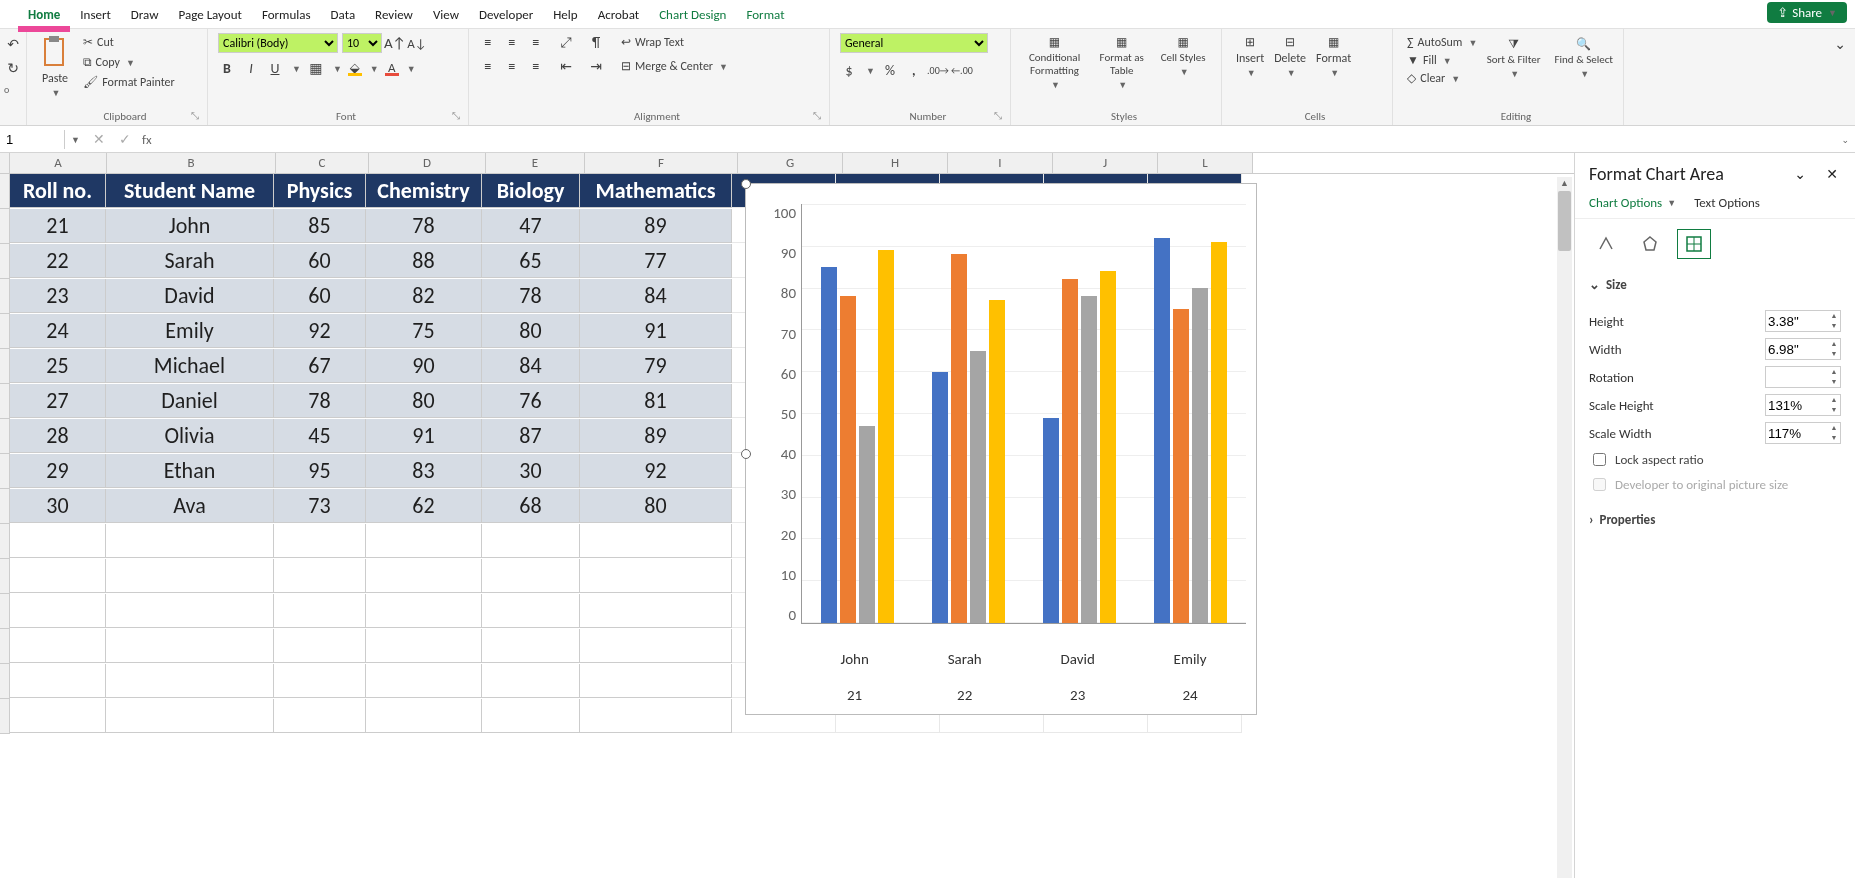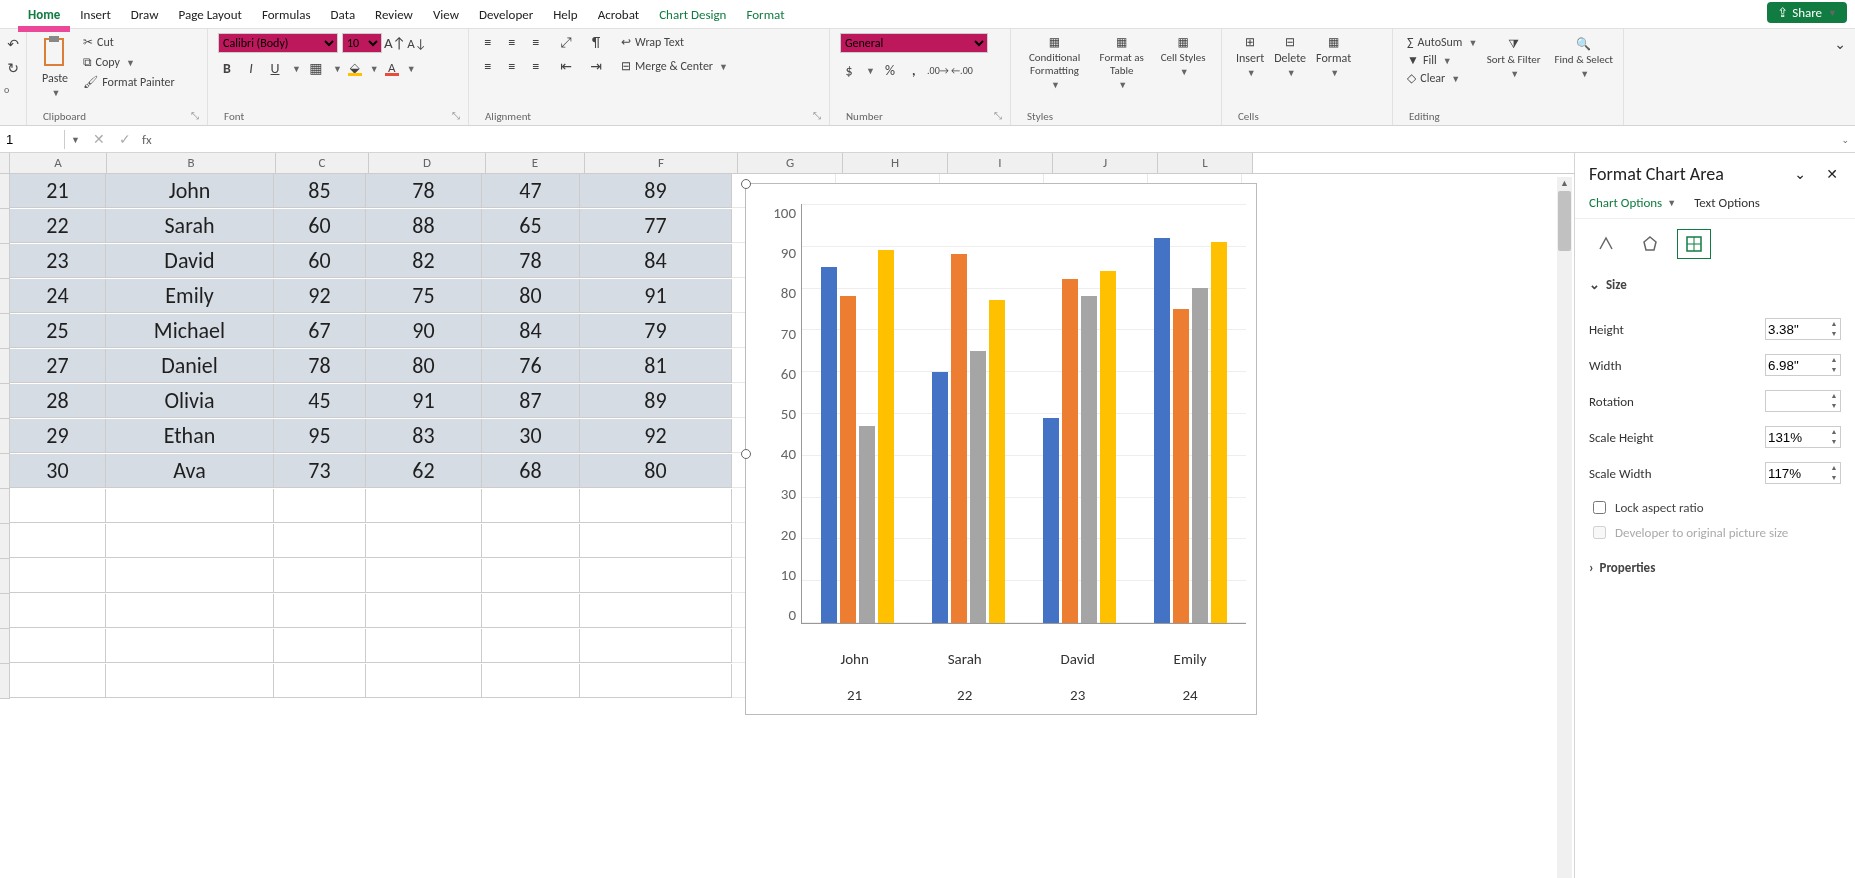--- a/index.html
+++ b/index.html
@@ -3,28 +3,28 @@
 <meta charset="utf-8">
 <style>
 body{margin:0;font-family:"Segoe UI",Calibri,Arial,sans-serif;font-size:13px;color:#444;background:#fff;user-select:none}
 .tabs{display:flex;align-items:center;height:28px;background:#fff;border-bottom:1px solid #e1e1e1;padding-left:18px;position:relative}
 .tab{padding:4px 10px;cursor:pointer;color:#222}
 .tab.active{color:#107c41;border-bottom:6px solid #ec4899;font-weight:600}
 .tab.contextual{color:#107c41}
 .share-btn{position:absolute;right:8px;top:2px;background:#107c41;color:#fff;padding:3px 10px;border-radius:4px;font-size:13px;display:flex;align-items:center;gap:4px}
 .ribbon{display:flex;background:#f5f5f5;border-bottom:1px solid #d4d4d4;height:96px}
 .group{border-right:1px solid #e1e1e1;padding:4px 10px 0;display:flex;flex-direction:column;position:relative;min-height:92px}
-.group-label{text-align:left;font-size:11px;color:#666;position:absolute;bottom:2px;left:16px;right:0}
+.group-label{text-align:center;font-size:11px;color:#666;position:absolute;bottom:2px;left:16px;right:0}
 .dlg-launcher{position:absolute;right:4px;bottom:4px;width:12px;height:12px;font-size:10px;color:#888}
 .undo-col{display:flex;flex-direction:column;gap:6px;padding:6px 4px;border-right:1px solid #e1e1e1}
 .paste-block{display:flex;gap:6px}
 .big-btn{display:flex;flex-direction:column;align-items:center;gap:2px;padding:2px 4px;cursor:pointer;font-size:12px}
 .small-btn{display:flex;align-items:center;gap:4px;padding:2px 4px;cursor:pointer;font-size:12px;white-space:nowrap}
 .font-box{display:flex;gap:4px;align-items:center;margin-bottom:6px}
-select,input[type=text]{font-family:inherit;font-size:12px;border:1px solid #ccc;background:#be185d;height:20px}
+select,input[type=text]{font-family:inherit;font-size:12px;border:1px solid #ccc;background:#bef264;height:20px}
 .font-name{width:120px}
 .font-size{width:40px}
 .icon-row{display:flex;gap:6px;align-items:center}
 .ic{width:18px;height:18px;display:flex;align-items:center;justify-content:center;cursor:pointer;font-size:14px}
 .underline-strip{height:3px;width:14px;margin-top:-2px}
 .name-bar{display:flex;align-items:center;height:26px;border-bottom:1px solid #d4d4d4;background:#fff}
 .name-box{width:52px;border:none;border-right:1px solid #ccc;padding:2px 6px;font-size:13px}
 .fx-area{display:flex;align-items:center;flex:1;padding-left:6px;gap:8px}
 .fx-lbl{color:#666}
 .formula-input{flex:1;border:none;height:20px}
@@ -53,21 +53,21 @@
 .x-lbl{display:flex;flex-direction:column;gap:18px}
 .sidepane{width:280px;border-left:1px solid #d4d4d4;background:#fff;display:flex;flex-direction:column}
 .sp-head{display:flex;align-items:center;padding:10px 14px;font-size:18px;color:#222}
 .sp-tabs{display:flex;gap:18px;padding:0 14px 8px;font-size:13px;border-bottom:1px solid #eee}
 .sp-tab{color:#107c41;cursor:pointer;display:flex;align-items:center;gap:3px}
 .sp-icons{display:flex;gap:10px;padding:10px 14px}
 .sp-icon{width:32px;height:28px;border:1px solid transparent;display:flex;align-items:center;justify-content:center;cursor:pointer}
 .sp-icon.active{border-color:#107c41}
 .sp-section-head{padding:8px 14px;font-weight:600;display:flex;align-items:center;gap:6px;cursor:pointer}
 .sp-body{padding:4px 14px}
-.sp-row{display:flex;align-items:center;justify-content:space-between;margin:14px 0}
+.sp-row{display:flex;align-items:center;justify-content:space-between;margin:6px 0}
 .sp-row label{font-size:13px;color:#333}
 .spinner-wrap{display:flex;align-items:center;border:1px solid #ccc}
 .spinner-wrap input{border:none;width:58px}
 .spin-btns{display:flex;flex-direction:column}
 .spin-btns span{font-size:7px;width:12px;height:10px;text-align:center;cursor:pointer;color:#666}
 .chk-row{display:flex;align-items:center;gap:6px;margin:6px 0;font-size:13px}
 .disabled{color:#aaa}
 .dd-arrow{font-size:9px;color:#666;margin-left:2px}
 .scroll-track{position:absolute;right:2px;top:24px;bottom:0;width:15px;background:#f0f0f0}
 .scroll-thumb{position:absolute;left:1px;right:1px;background:#c1c1c1;border-radius:2px}
@@ -296,20 +296,34 @@
         <div class="col-h" style="width: 116px;">D</div>
         <div class="col-h" style="width: 98px;">E</div>
         <div class="col-h" style="width: 152px;">F</div>
         <div class="col-h" style="width: 104px;">G</div>
         <div class="col-h" style="width: 104px;">H</div>
         <div class="col-h" style="width: 104px;">I</div>
         <div class="col-h" style="width: 104px;">J</div>
         <div class="col-h" style="width: 94px;">L</div>
       </div>
     <div id="grid-body">
+        <div class="grid-row">
+          <div class="row-h" style="height: 34px;"></div>
+          <div class="cell hdr-cell" style="width: 96px;">Roll no.</div>
+          <div class="cell hdr-cell" style="width: 168px;">Student Name</div>
+          <div class="cell hdr-cell" style="width: 92px;">Physics</div>
+          <div class="cell hdr-cell" style="width: 116px;">Chemistry</div>
+          <div class="cell hdr-cell" style="width: 98px;">Biology</div>
+          <div class="cell hdr-cell" style="width: 152px;">Mathematics</div>
+          <div class="cell hdr-cell" style="width: 104px; border-right: 1px solid rgb(232, 232, 232); border-bottom: 1px solid rgb(232, 232, 232);"></div>
+          <div class="cell hdr-cell" style="width: 104px; border-right: 1px solid rgb(232, 232, 232); border-bottom: 1px solid rgb(232, 232, 232);"></div>
+          <div class="cell hdr-cell" style="width: 104px; border-right: 1px solid rgb(232, 232, 232); border-bottom: 1px solid rgb(232, 232, 232);"></div>
+          <div class="cell hdr-cell" style="width: 104px; border-right: 1px solid rgb(232, 232, 232); border-bottom: 1px solid rgb(232, 232, 232);"></div>
+          <div class="cell hdr-cell" style="width: 94px; border-right: 1px solid rgb(232, 232, 232); border-bottom: 1px solid rgb(232, 232, 232);"></div>
+        </div>
         <div class="grid-row">
           <div class="row-h" style="height: 34px;"></div>
           <div class="cell data-cell" style="width: 96px;">21</div>
           <div class="cell data-cell" style="width: 168px;">John</div>
           <div class="cell data-cell" style="width: 92px;">85</div>
           <div class="cell data-cell" style="width: 116px;">78</div>
           <div class="cell data-cell" style="width: 98px;">47</div>
           <div class="cell data-cell" style="width: 152px;">89</div>
           <div class="cell empty" style="width: 104px; border-right: 1px solid rgb(232, 232, 232); border-bottom: 1px solid rgb(232, 232, 232);"></div>
           <div class="cell empty" style="width: 104px; border-right: 1px solid rgb(232, 232, 232); border-bottom: 1px solid rgb(232, 232, 232);"></div>

